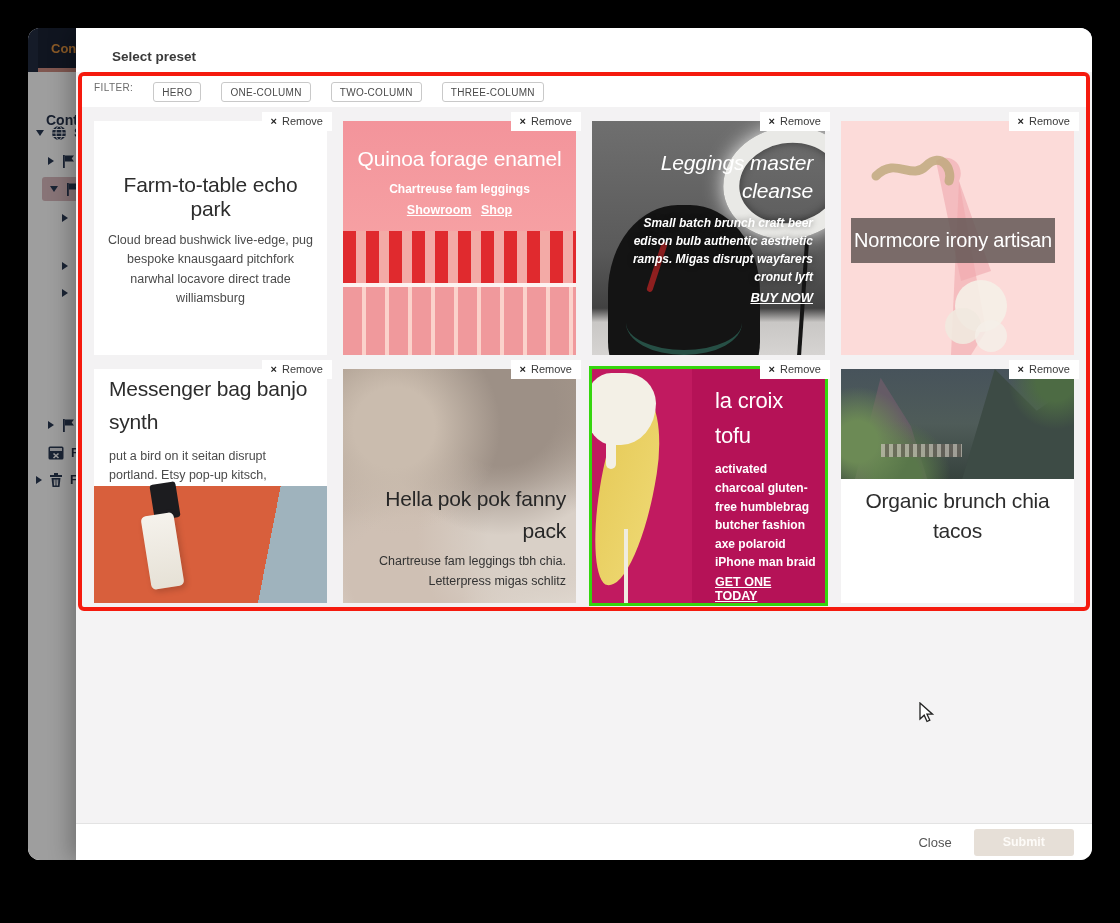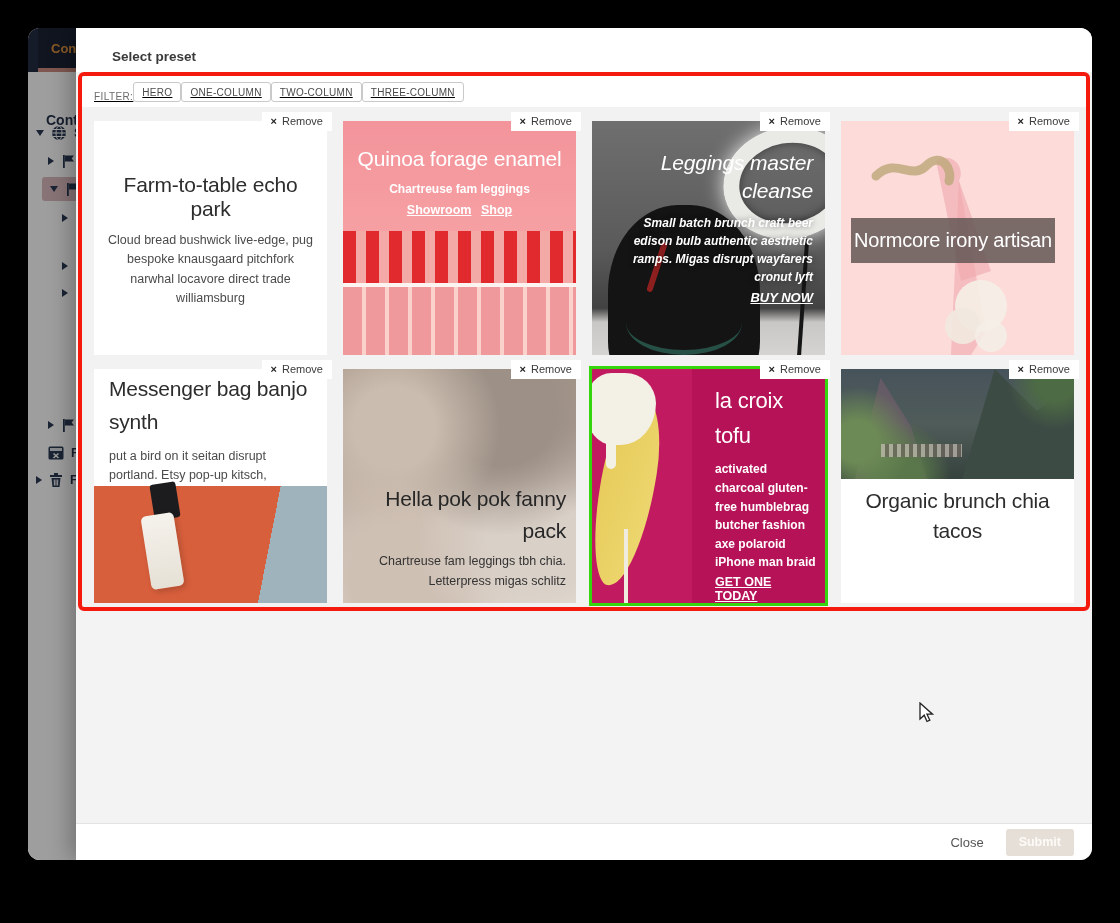--- a/index.html
+++ b/index.html
@@ -21,21 +21,21 @@
   .t-ico svg { display:block; }
 
   .dim { position:absolute; inset:0; background:rgba(0,0,0,0.38); z-index:5; }
 
   
   .modal { position:absolute; left:48px; top:0; right:0; bottom:0; z-index:10; background:#f4f3f4;
            display:flex; flex-direction:column; border-radius:0 0 14px 0; box-shadow:-6px 0 22px rgba(0,0,0,0.28); }
   .m-header { height:44px; background:#fff; padding:21px 0 0 36px; font-size:13.5px; font-weight:bold; color:#3a3a3a; }
 
   .preset-region { margin:0 2px; border:4px solid #f51a0e; border-radius:6px; background:#f3f2f3; overflow:hidden; }
-  .filter-bar { background:#fff; padding:6px 12px 5px; display:flex; align-items:flex-end; gap:0;text-decoration:underline; }
+  .filter-bar { background:#fff; padding:6px 12px 5px; display:flex; align-items:flex-start; gap:20px; }
   .filter-label { font-size:10px; color:#6b6b6b; letter-spacing:.4px; }
   .chip { font-size:10px; color:#4a4a4a; background:#fff; border:1px solid #c9c9c9; border-radius:3px;
           padding:4px 8px 3px; letter-spacing:.3px; cursor:pointer; }
 
   .grid { display:grid; grid-template-columns:repeat(4,1fr); gap:14px 16px; padding:14px 12px 4px; }
   .cardwrap { position:relative; height:234px; }
   .remove { position:absolute; top:-9px; right:-5px; z-index:3; background:#fff; border:none; cursor:pointer;
             font-family:"Liberation Sans",sans-serif; font-size:11px; color:#3a3a3a; padding:3px 9px 4px; display:flex; gap:5px; align-items:center; }
   .remove .x { font-weight:bold; font-size:11px; color:#222; }
   .card { position:absolute; inset:0; overflow:hidden; background:#fff; }
@@ -127,21 +127,21 @@
   .c7 .txt { text-align:center; padding:7px 13px 0; }
   .c7 .title { line-height:1.45; }
   .c7 .body { margin-top:5px; }
 
   
   .m-body-rest { flex:1; background:#f4f3f4; }
   .m-footer { height:37px; background:#fff; border-top:1px solid #e3e3e3; display:flex; align-items:center;
               justify-content:flex-end; gap:22px; padding-right:18px; }
   .close-btn { background:none; border:none; font-family:"Liberation Sans",sans-serif; font-size:13px; color:#555; cursor:pointer; }
   .submit-btn { background:#e6dfd7; border:none; border-radius:3px; font-family:"Liberation Sans",sans-serif;
-                font-size:12.5px; font-weight:bold; color:#fdfbf8; padding:6px 13px 7px; cursor:pointer; }
+                font-size:12.5px; font-weight:bold; color:#fdfbf8; padding:6px 29px 7px; cursor:pointer; }
 
   .cursor { position:absolute; left:918px; top:702px; z-index:50; pointer-events:none; }
 </style>
 </head>
 <body>
 
 <div class="window">
 
   <div class="topbar">
     <div class="tab">Conte</div>

